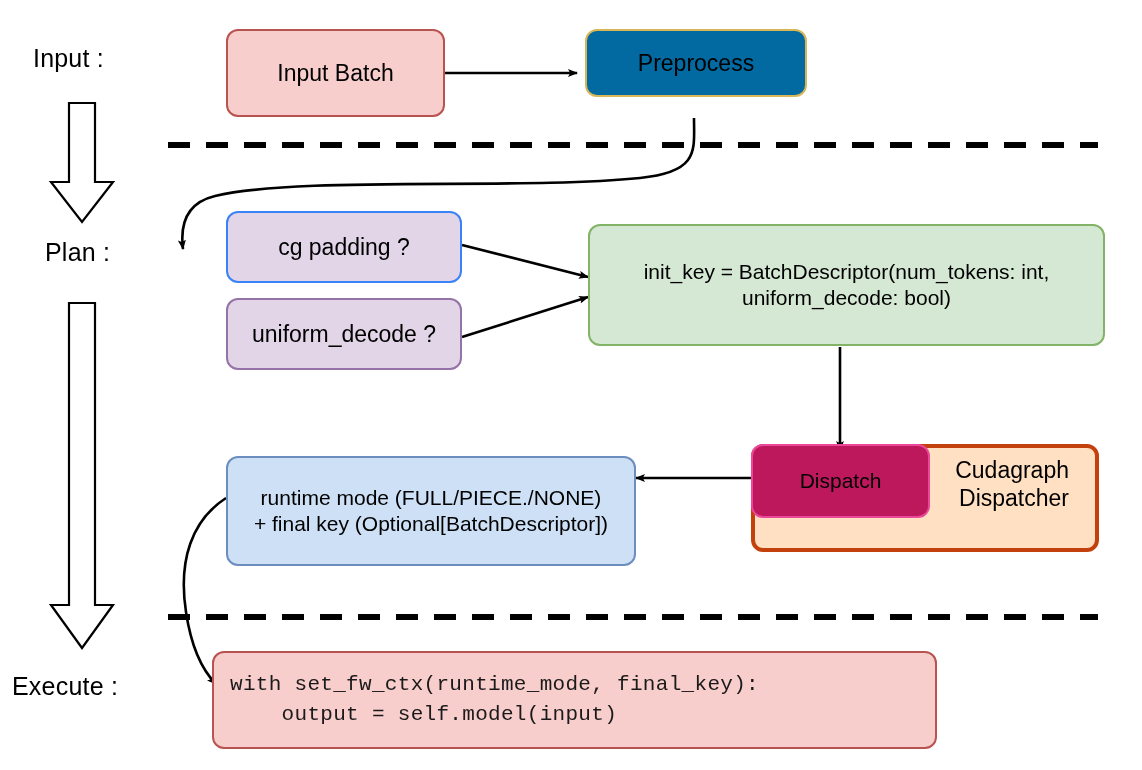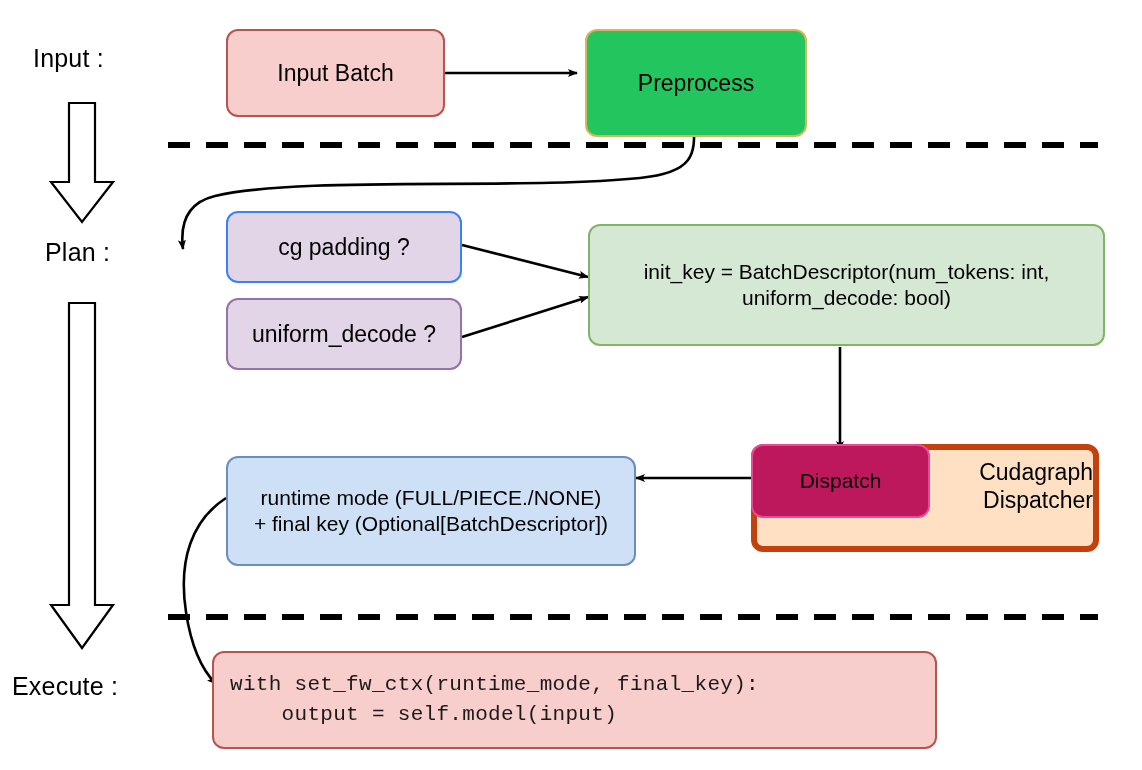--- a/index.html
+++ b/index.html
@@ -95,38 +95,38 @@
   </svg>
 
   <div class="stage-label" style="left:33px; top:44px;">Input :</div>
   <div class="stage-label" style="left:45px; top:238px;">Plan :</div>
   <div class="stage-label" style="left:12px; top:672px;">Execute :</div>
 
   <div class="node-box" style="left:226px; top:29px; width:219px; height:88px; background:#f8cecc; border:2px solid #b85450; font-size:23px;">
     <span>Input Batch</span>
   </div>
 
-  <div class="node-box" style="left:585px; top:29px; width:222px; height:108px; background:#22c55e; border:2px solid #d6b656; font-size:23px;">
+  <div class="node-box" style="left:585px; top:29px; width:222px; height:68px; background:#0369a1; border:2px solid #d6b656; font-size:23px;">
     <span>Preprocess</span>
   </div>
 
   <div class="node-box" style="left:226px; top:211px; width:236px; height:72px; background:#e1d5e7; border:2px solid #3b82f6; font-size:23px;">
     <span>cg padding ?</span>
   </div>
 
   <div class="node-box" style="left:226px; top:298px; width:236px; height:72px; background:#e1d5e7; border:2px solid #9673a6; font-size:23px;">
     <span>uniform_decode ?</span>
   </div>
 
   <div class="node-box" style="left:588px; top:224px; width:517px; height:122px; background:#d5e8d4; border:2px solid #82b366; font-size:21px; flex-direction:column;">
     <span>init_key = BatchDescriptor(num_tokens: int,</span>
     <span>uniform_decode: bool)</span>
   </div>
 
-  <div class="node-box" style="left:751px; top:444px; width:348px; height:108px; background:#ffe0c2; border:6px solid #c2410c; font-size:23px; flex-direction:column; align-items:flex-end; justify-content:flex-start; padding-top:8px; ">
+  <div class="node-box" style="left:751px; top:444px; width:348px; height:108px; background:#ffe0c2; border:4px solid #c2410c; font-size:23px; flex-direction:column; align-items:flex-end; justify-content:flex-start; padding-top:8px; padding-right:26px;">
     <span>Cudagraph</span>
     <span>Dispatcher</span>
   </div>
 
   <div class="node-box" style="left:751px; top:444px; width:179px; height:74px; background:#be185d; border:2px solid #ec4899; font-size:21px;text-align:right;">
     <span>Dispatch</span>
   </div>
 
   <div class="node-box" style="left:226px; top:444px; width:410px; height:110px; background:#cde0f5; border:2px solid #6c8ebf; font-size:21px; flex-direction:column;margin-top:12px;">
     <span>runtime mode (FULL/PIECE./NONE)</span>

